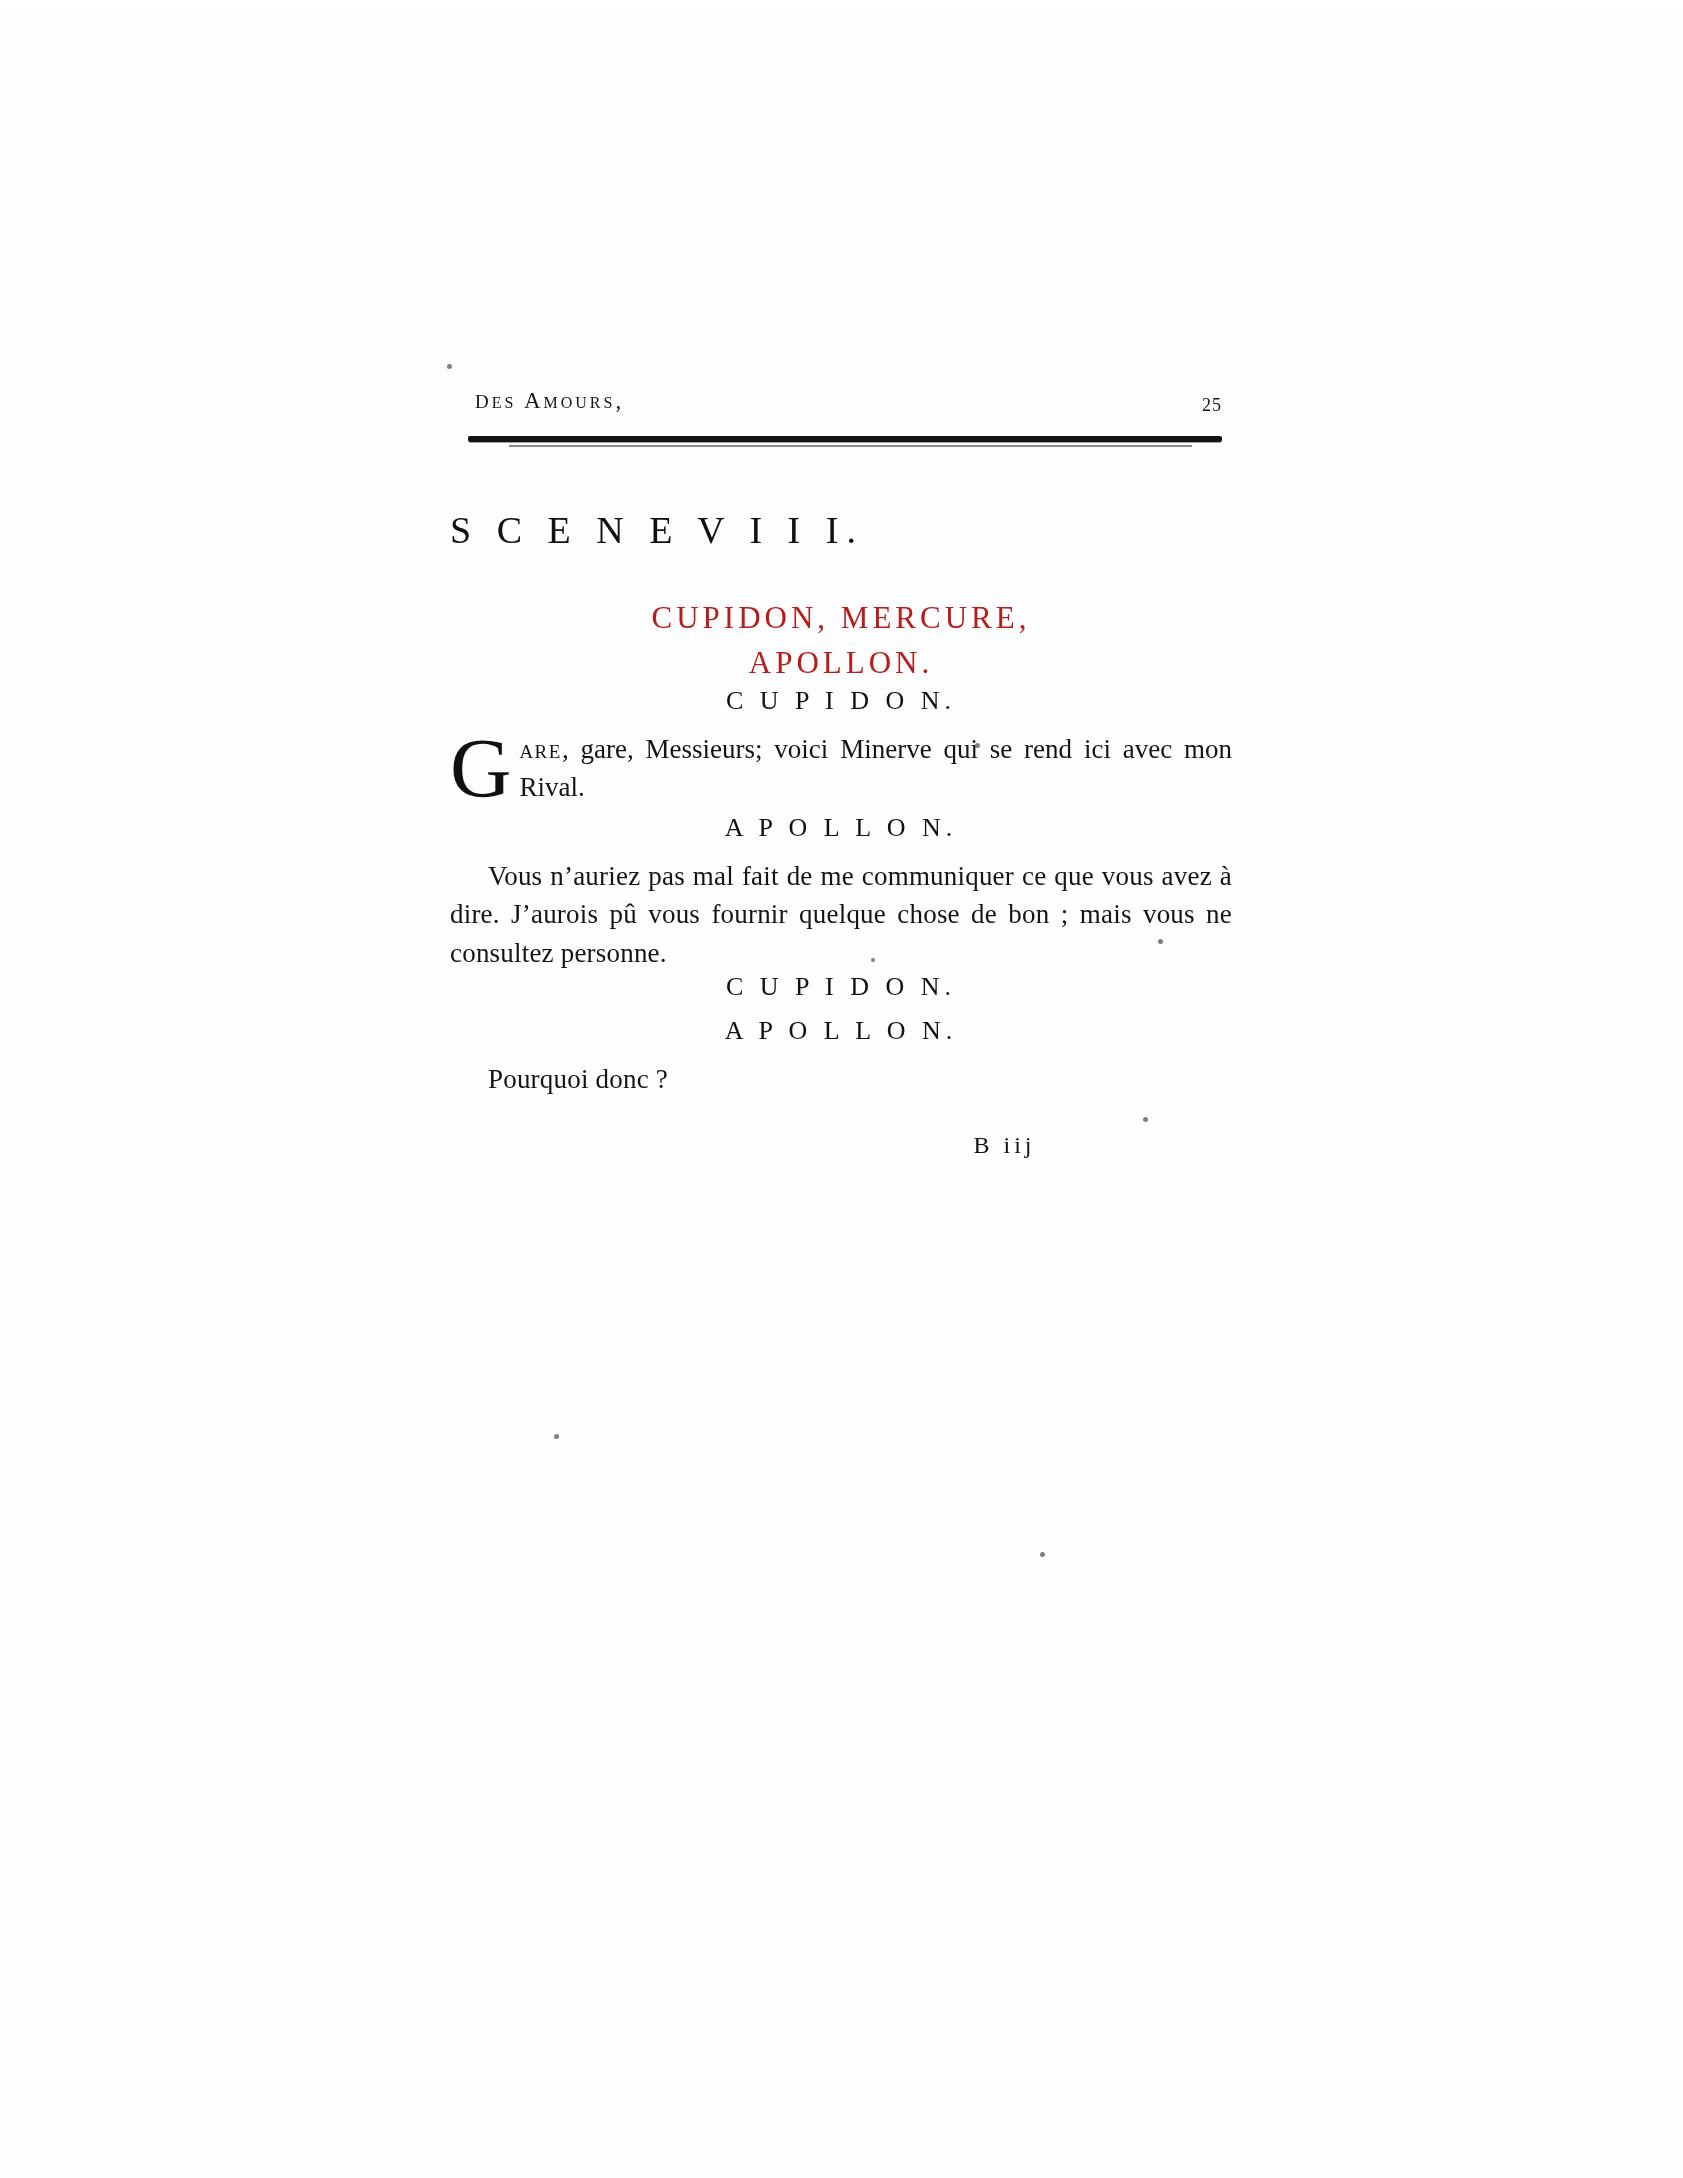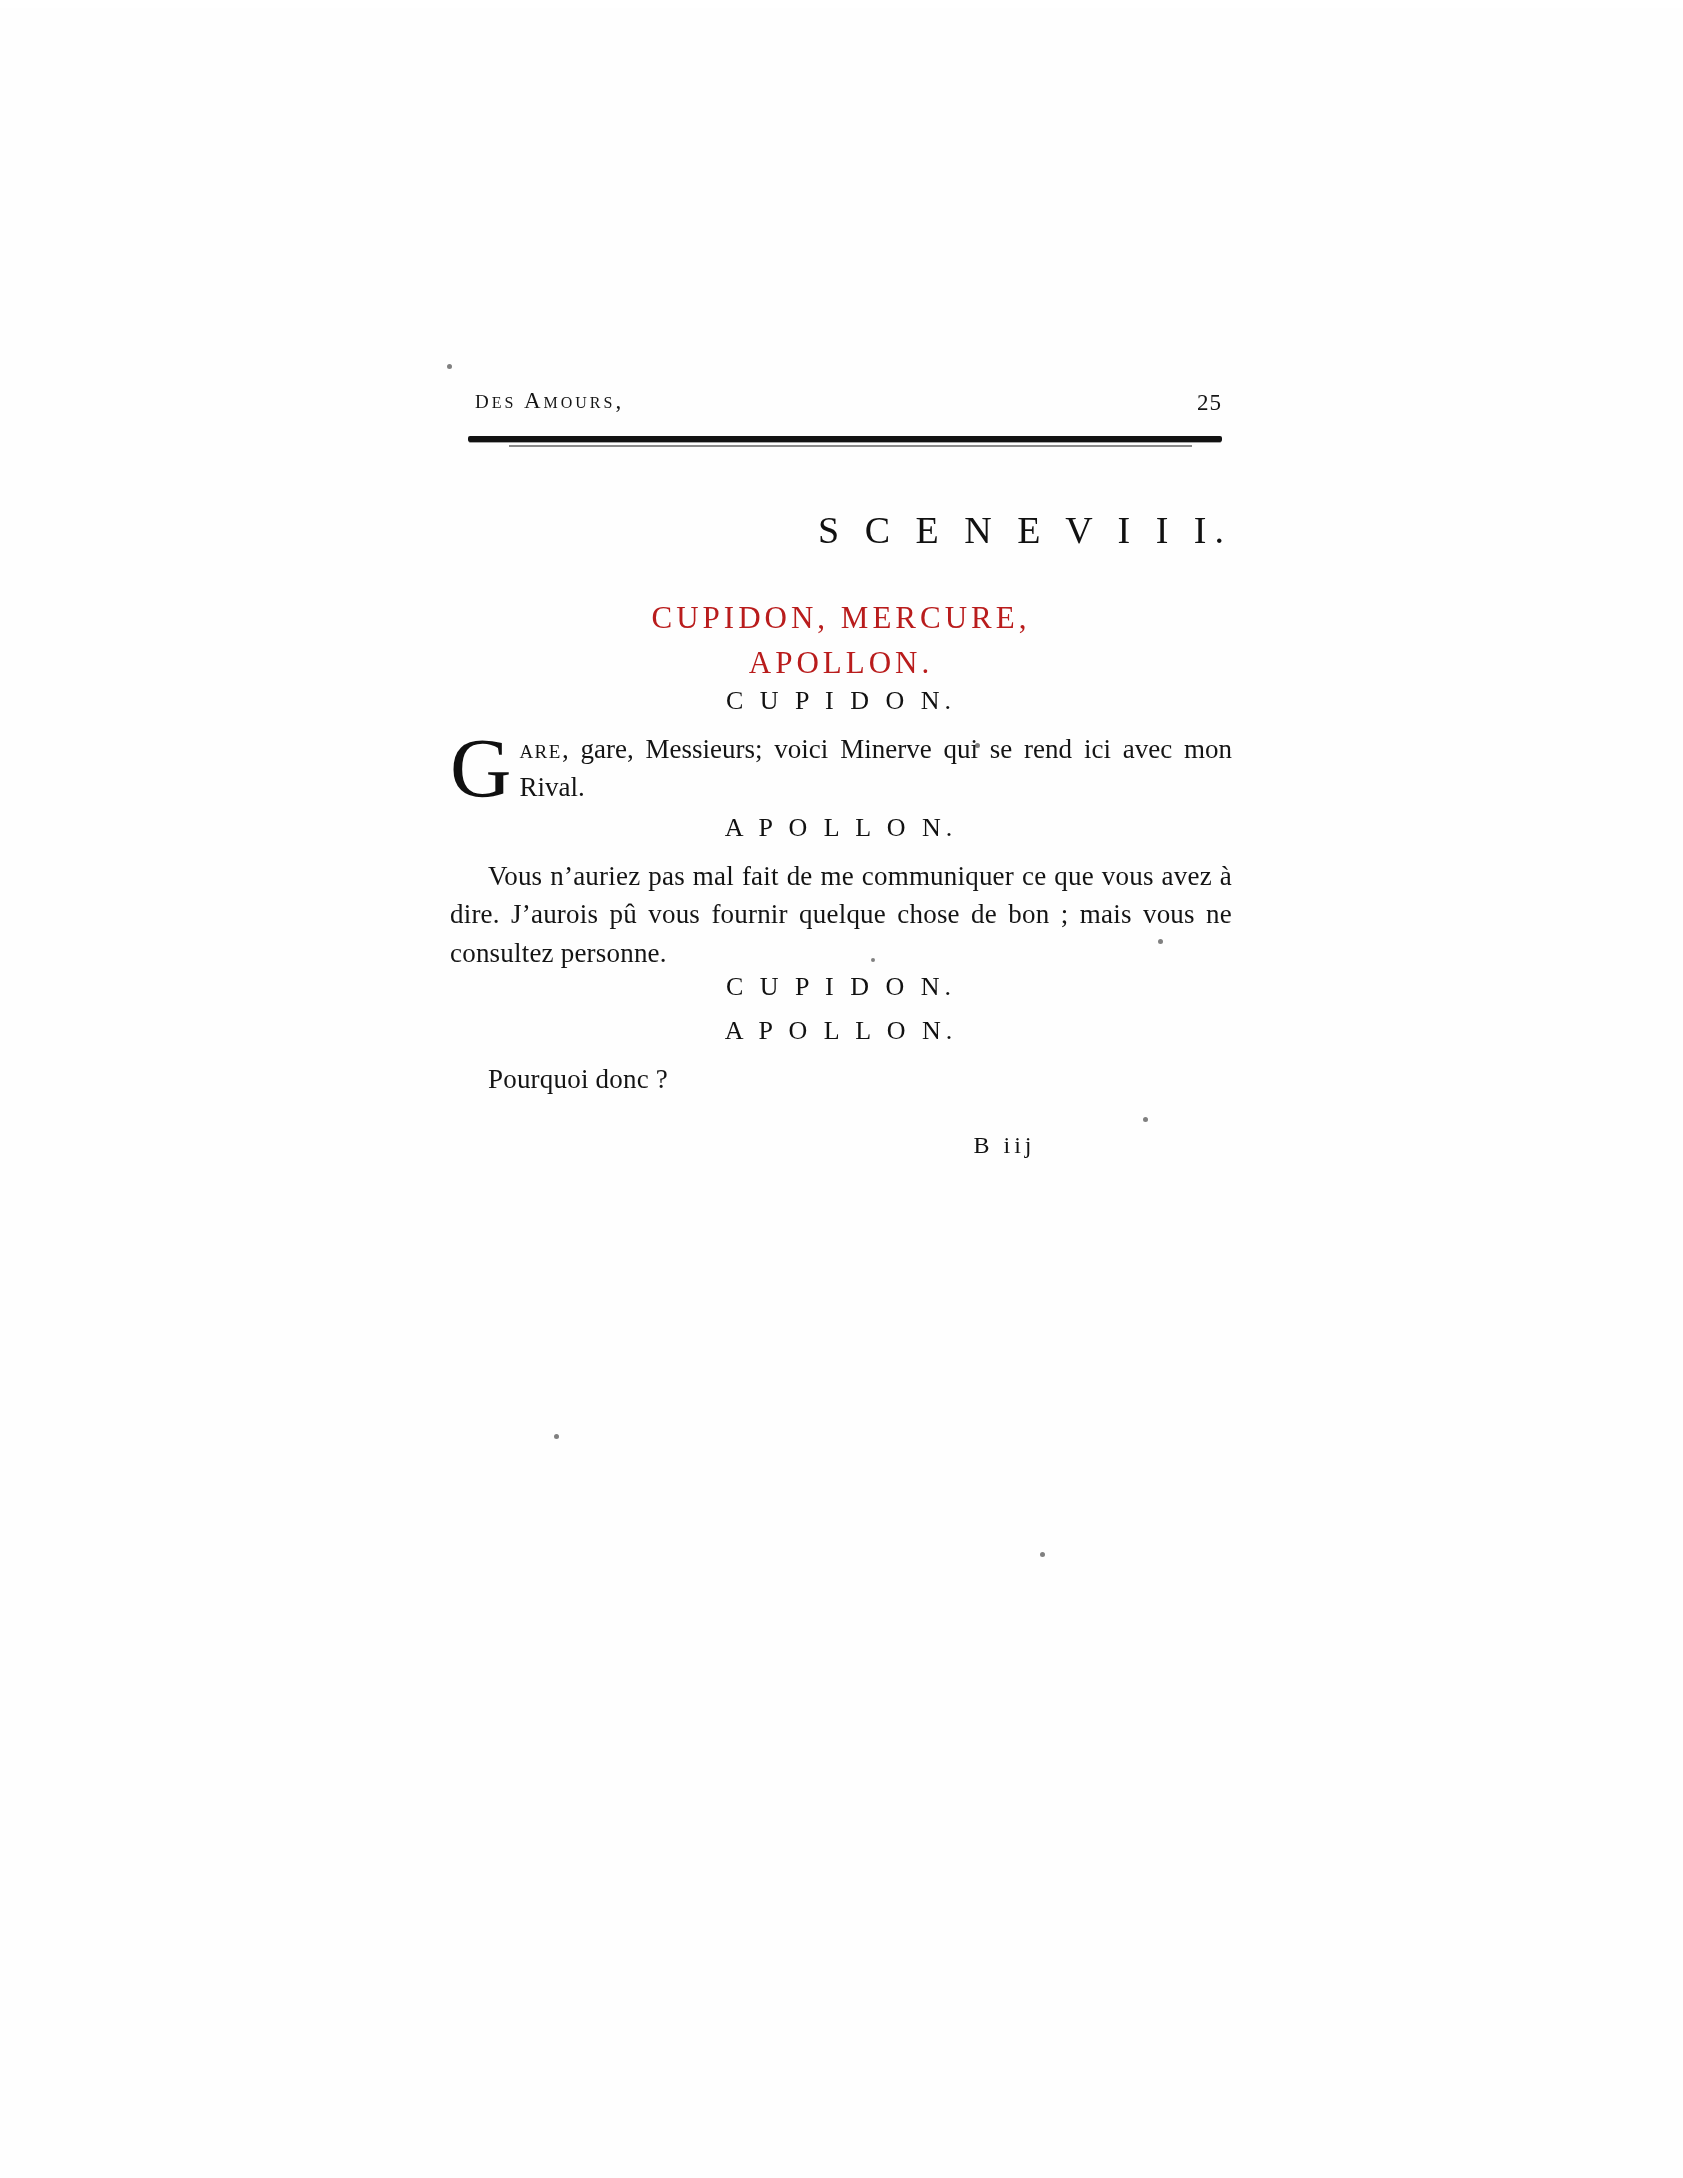--- a/index.html
+++ b/index.html
@@ -44,42 +44,42 @@
   .head-title {
     font-variant: small-caps;
     letter-spacing: 3px;
     font-size: 23px;
     color: #151515;
   }
   .head-title .lead {
     font-size: 19px;
   }
   .head-folio {
-    font-size: 23px;
+    font-size: 18px;
     letter-spacing: 1px;
     color: #151515;
     transform: translateY(2px);
   }
 
   .rule {
     margin: 22px 10px 0 18px;
     height: 6px;
     background: #121212;
     border-radius: 2px;
     box-shadow: 0 2px 0 -1px rgba(0,0,0,0.35);
   }
   .rule-thin {
     margin: 3px 40px 0 59px;
     height: 2px;
     background: #2a2a2a;
     opacity: 0.55;
   }
 
   .scene-title {
-    text-align: right;
+    text-align: left;
     font-size: 38px;
     letter-spacing: 8px;
     margin-top: 61px;
     color: #111;
   }
 
   .cast {
     text-align: center;
     font-size: 31px;
     letter-spacing: 4px;

